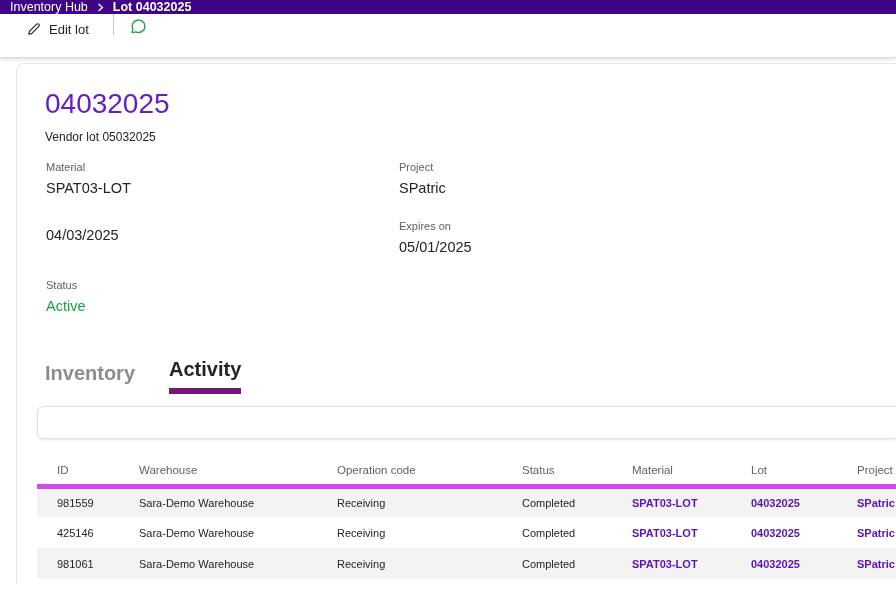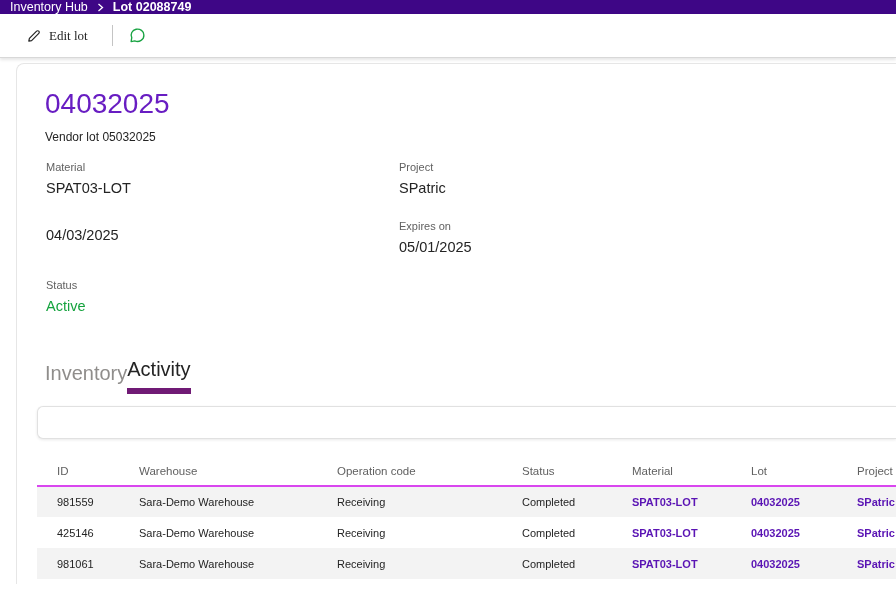--- a/index.html
+++ b/index.html
@@ -24,27 +24,26 @@
   }
   .topbar .crumb-root { cursor: pointer; }
   .topbar .crumb-current { font-weight: bold; }
   .crumb-sep { display: flex; align-items: center; }
 
   
   .toolbar {
     height: 44px;
     background: #fff;
     display: flex;
-    align-items: center;
+    align-items: flex-start;
     padding-left: 16px;
     border-bottom: 1px solid #d8d8d8;
     box-shadow: 0 2px 3px rgba(0,0,0,0.10);
     position: relative;
     z-index: 2;
-    font-family: Liberation Serif, serif;
   }
   .tb-btn {
     display: flex;
     align-items: center;
     gap: 7px;
     font-size: 13px;
     color: #242424;
     background: transparent;
     border: none;
     padding: 7px 10px;
@@ -107,21 +106,23 @@
   }
   .field-label { font-size: 11px; color: #616161; }
   .field-value { font-size: 14.5px; color: #242424; margin-top: 7px; }
   .field-value.status-active { color: #15a33e; }
 
   
   .tabs {
     padding-left: 28px;
     margin-top: 44px;
     display: flex;
+    gap: 34px;
     align-items: flex-end;
+    font-weight: bold;
   }
   .tab {
     font-size: 20px;
     color: #8f8d8b;
     padding-bottom: 9px;
     cursor: pointer;
   }
   .tab.active {
     color: #242424;
     border-bottom: 6px solid #701a75;
@@ -149,21 +150,21 @@
   col.c-st { width: 110px; }
   col.c-mat { width: 119px; }
   col.c-lot { width: 106px; }
   col.c-prj { width: 56px; }
   th {
     font-size: 11.5px;
     font-weight: 400;
     color: #616161;
     text-align: left;
     height: 30px;
-    border-bottom: 2px solid #d946ef;
+    border-bottom: 5px solid #d946ef;
     padding: 0;
     vertical-align: middle;
     white-space: nowrap;
   }
   td {
     font-size: 11px;
     color: #242424;
     height: 31px;
     padding: 0;
     vertical-align: middle;
@@ -178,21 +179,21 @@
 </head>
 <body>
 
 <div class="topbar">
   <span class="crumb-root">Inventory Hub</span>
   <span class="crumb-sep">
     <svg width="7" height="9" viewBox="0 0 7 9">
         <path d="M1.5 1 L5.5 4.5 L1.5 8" fill="none" stroke="#fff" stroke-width="1.3"></path>
       </svg>
   </span>
-  <span class="crumb-current">Lot 02088749</span>
+  <span class="crumb-current">Lot 04032025</span>
 </div>
 
 <div class="toolbar">
   <button class="tb-btn">
     <span>
       <svg width="16" height="16" viewBox="0 0 16 16">
           <path d="M2.8 13.2 L3.4 10.4 L10.6 3.2 a1.55 1.55 0 0 1 2.2 2.2 L5.6 12.6 Z" fill="none" stroke="#242424" stroke-width="1.2" stroke-linejoin="round"></path>
         </svg>
     </span>
     <span>Edit lot</span>

